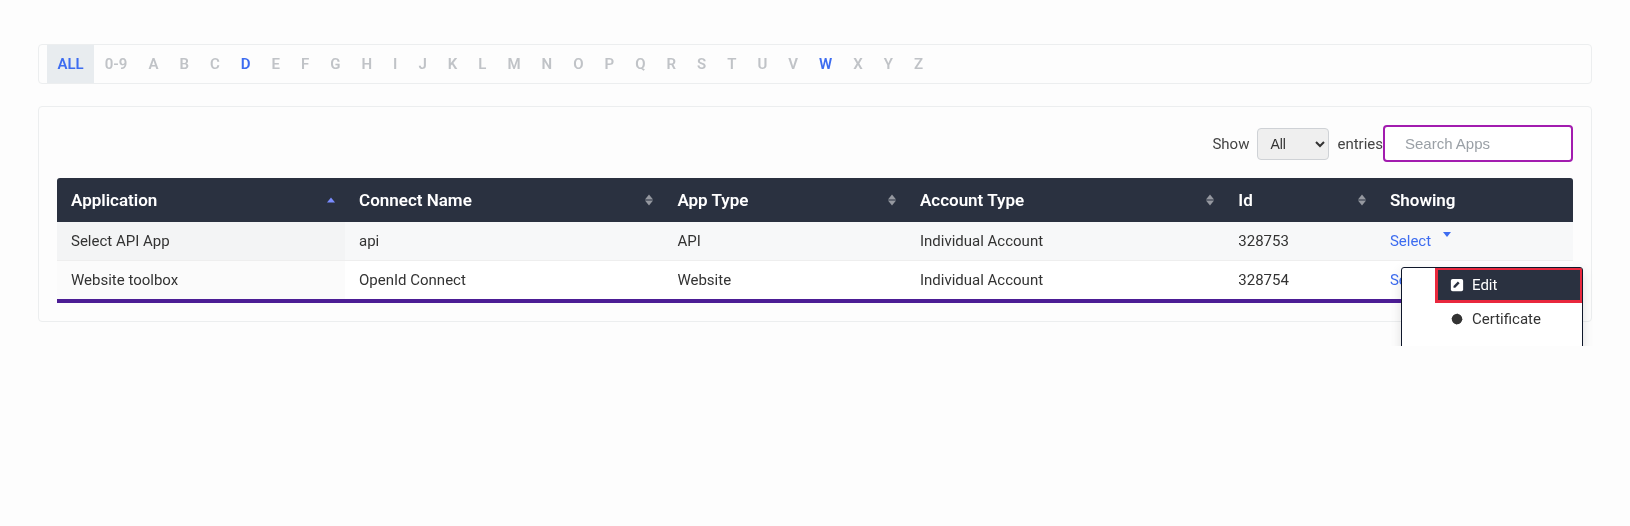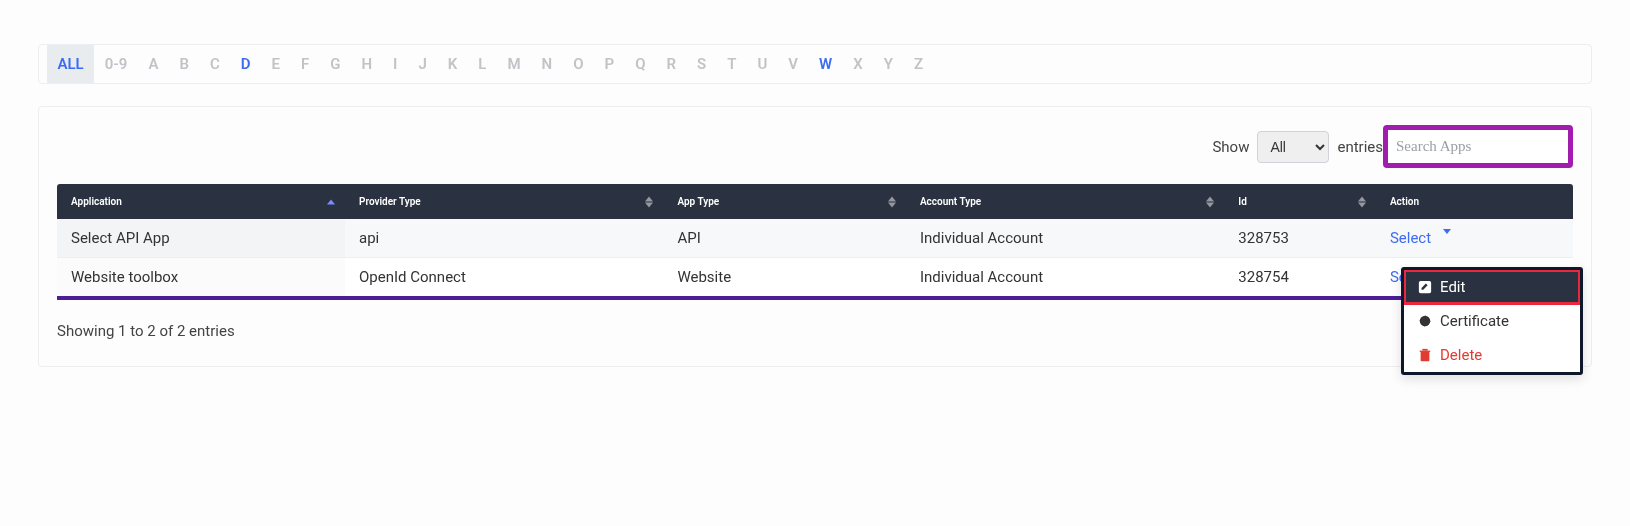--- a/index.html
+++ b/index.html
@@ -85,38 +85,37 @@
     }
     .show-entries select {
       border: 1px solid #cfd2d6;
       border-radius: 4px;
       padding: 6px 8px;
       font-size: 14px;
       color: #333;
       min-width: 72px;
     }
     .search-input {
-      border: 5px solid #a21caf;
-      border-radius: 4px;
-      padding: 8px 8px;
+      border: 2px solid #a21caf;
+      border-radius: 4px;
+      padding: 8px 20px;
       font-size: 15px;
       width: 190px;
       color: #333;
-      font-family: Liberation Serif, serif;
     }
     .search-input::placeholder { color: #9aa0a6; }
     table {
       width: 100%;
       border-collapse: collapse;
     }
     thead th {
       background: #2a3140;
       color: #fff;
       font-weight: 600;
-      font-size: 10px;
+      font-size: 17px;
       text-align: left;
       padding: 12px 14px;
       position: relative;
     }
     thead th:first-child { border-top-left-radius: 3px; }
     thead th:last-child { border-top-right-radius: 3px; }
     .sort-indicator {
       position: absolute;
       right: 10px;
       top: 50%;
@@ -183,25 +182,26 @@
     }
     .pagination .page-btn + .page-btn { border-left: none; }
     .pagination .page-btn:first-child { border-radius: 3px 0 0 3px; }
     .pagination .page-btn:last-child { border-radius: 0 3px 3px 0; }
     .dropdown-menu {
       position: absolute;
       right: 8px;
       top: 160px;
       width: 182px;
       background: #fff;
-      border: 3px solid #0f172a;
+      border: 1px solid #0f172a;
       border-radius: 3px;
       box-shadow: 0 4px 12px rgba(0,0,0,0.12);
       z-index: 10;
       overflow: hidden;
+      padding-left: 34px;
     }
     .dropdown-menu .menu-item {
       display: flex;
       align-items: center;
       gap: 8px;
       padding: 8px 14px;
       font-size: 15px;
       color: #333;
       cursor: pointer;
     }
@@ -272,21 +272,21 @@
     <table>
       <thead>
         <tr>
           <th style="width:19%">
             <span>Application</span>
             <span class="sort-indicator">
                 <span class="sort-arrow up active"></span>
               </span>
           </th>
           <th style="width:21%">
-            <span>Provider Type</span>
+            <span>Connect Name</span>
             <span class="sort-indicator">
                 <span class="sort-arrow up"></span>
                 <span class="sort-arrow down"></span>
               </span>
           </th>
           <th style="width:16%">
             <span>App Type</span>
             <span class="sort-indicator">
                 <span class="sort-arrow up"></span>
                 <span class="sort-arrow down"></span>
@@ -300,21 +300,21 @@
               </span>
           </th>
           <th style="width:10%">
             <span>Id</span>
             <span class="sort-indicator">
                 <span class="sort-arrow up"></span>
                 <span class="sort-arrow down"></span>
               </span>
           </th>
           <th style="width:13%">
-            <span>Action</span>
+            <span>Showing</span>
           </th>
         </tr>
       </thead>
       <tbody id="table-body">
           <tr>
             <td class="td-app">Select API App</td>
             <td>api</td>
             <td>API</td>
             <td>Individual Account</td>
             <td>328753</td>
@@ -330,27 +330,20 @@
             <td>Individual Account</td>
             <td>328754</td>
             <td><span class="select-link">
                 <span>Select</span>
                 <span class="caret-down"></span>
               </span></td>
           </tr>
         </tbody>
     </table>
 
-    <div class="footer-row">
-      <div class="info-text">Showing 1 to 2 of 2 entries</div>
-      <div class="pagination">
-        <button class="page-btn">First</button>
-        <button class="page-btn">Prev</button>
-      </div>
-    </div>
 
     <div class="dropdown-menu">
       <div class="menu-item highlight">
         <span class="menu-icon">
           <svg class="icon-svg" viewBox="0 0 16 16" fill="currentColor">
               <rect x="1" y="1" width="14" height="14" rx="2" fill="#fff"></rect>
               <path d="M4 9 L9 4 L11 6 L6 11 L4 11 Z" fill="#2a3140"></path>
             </svg>
         </span>
         <span>Edit</span>

